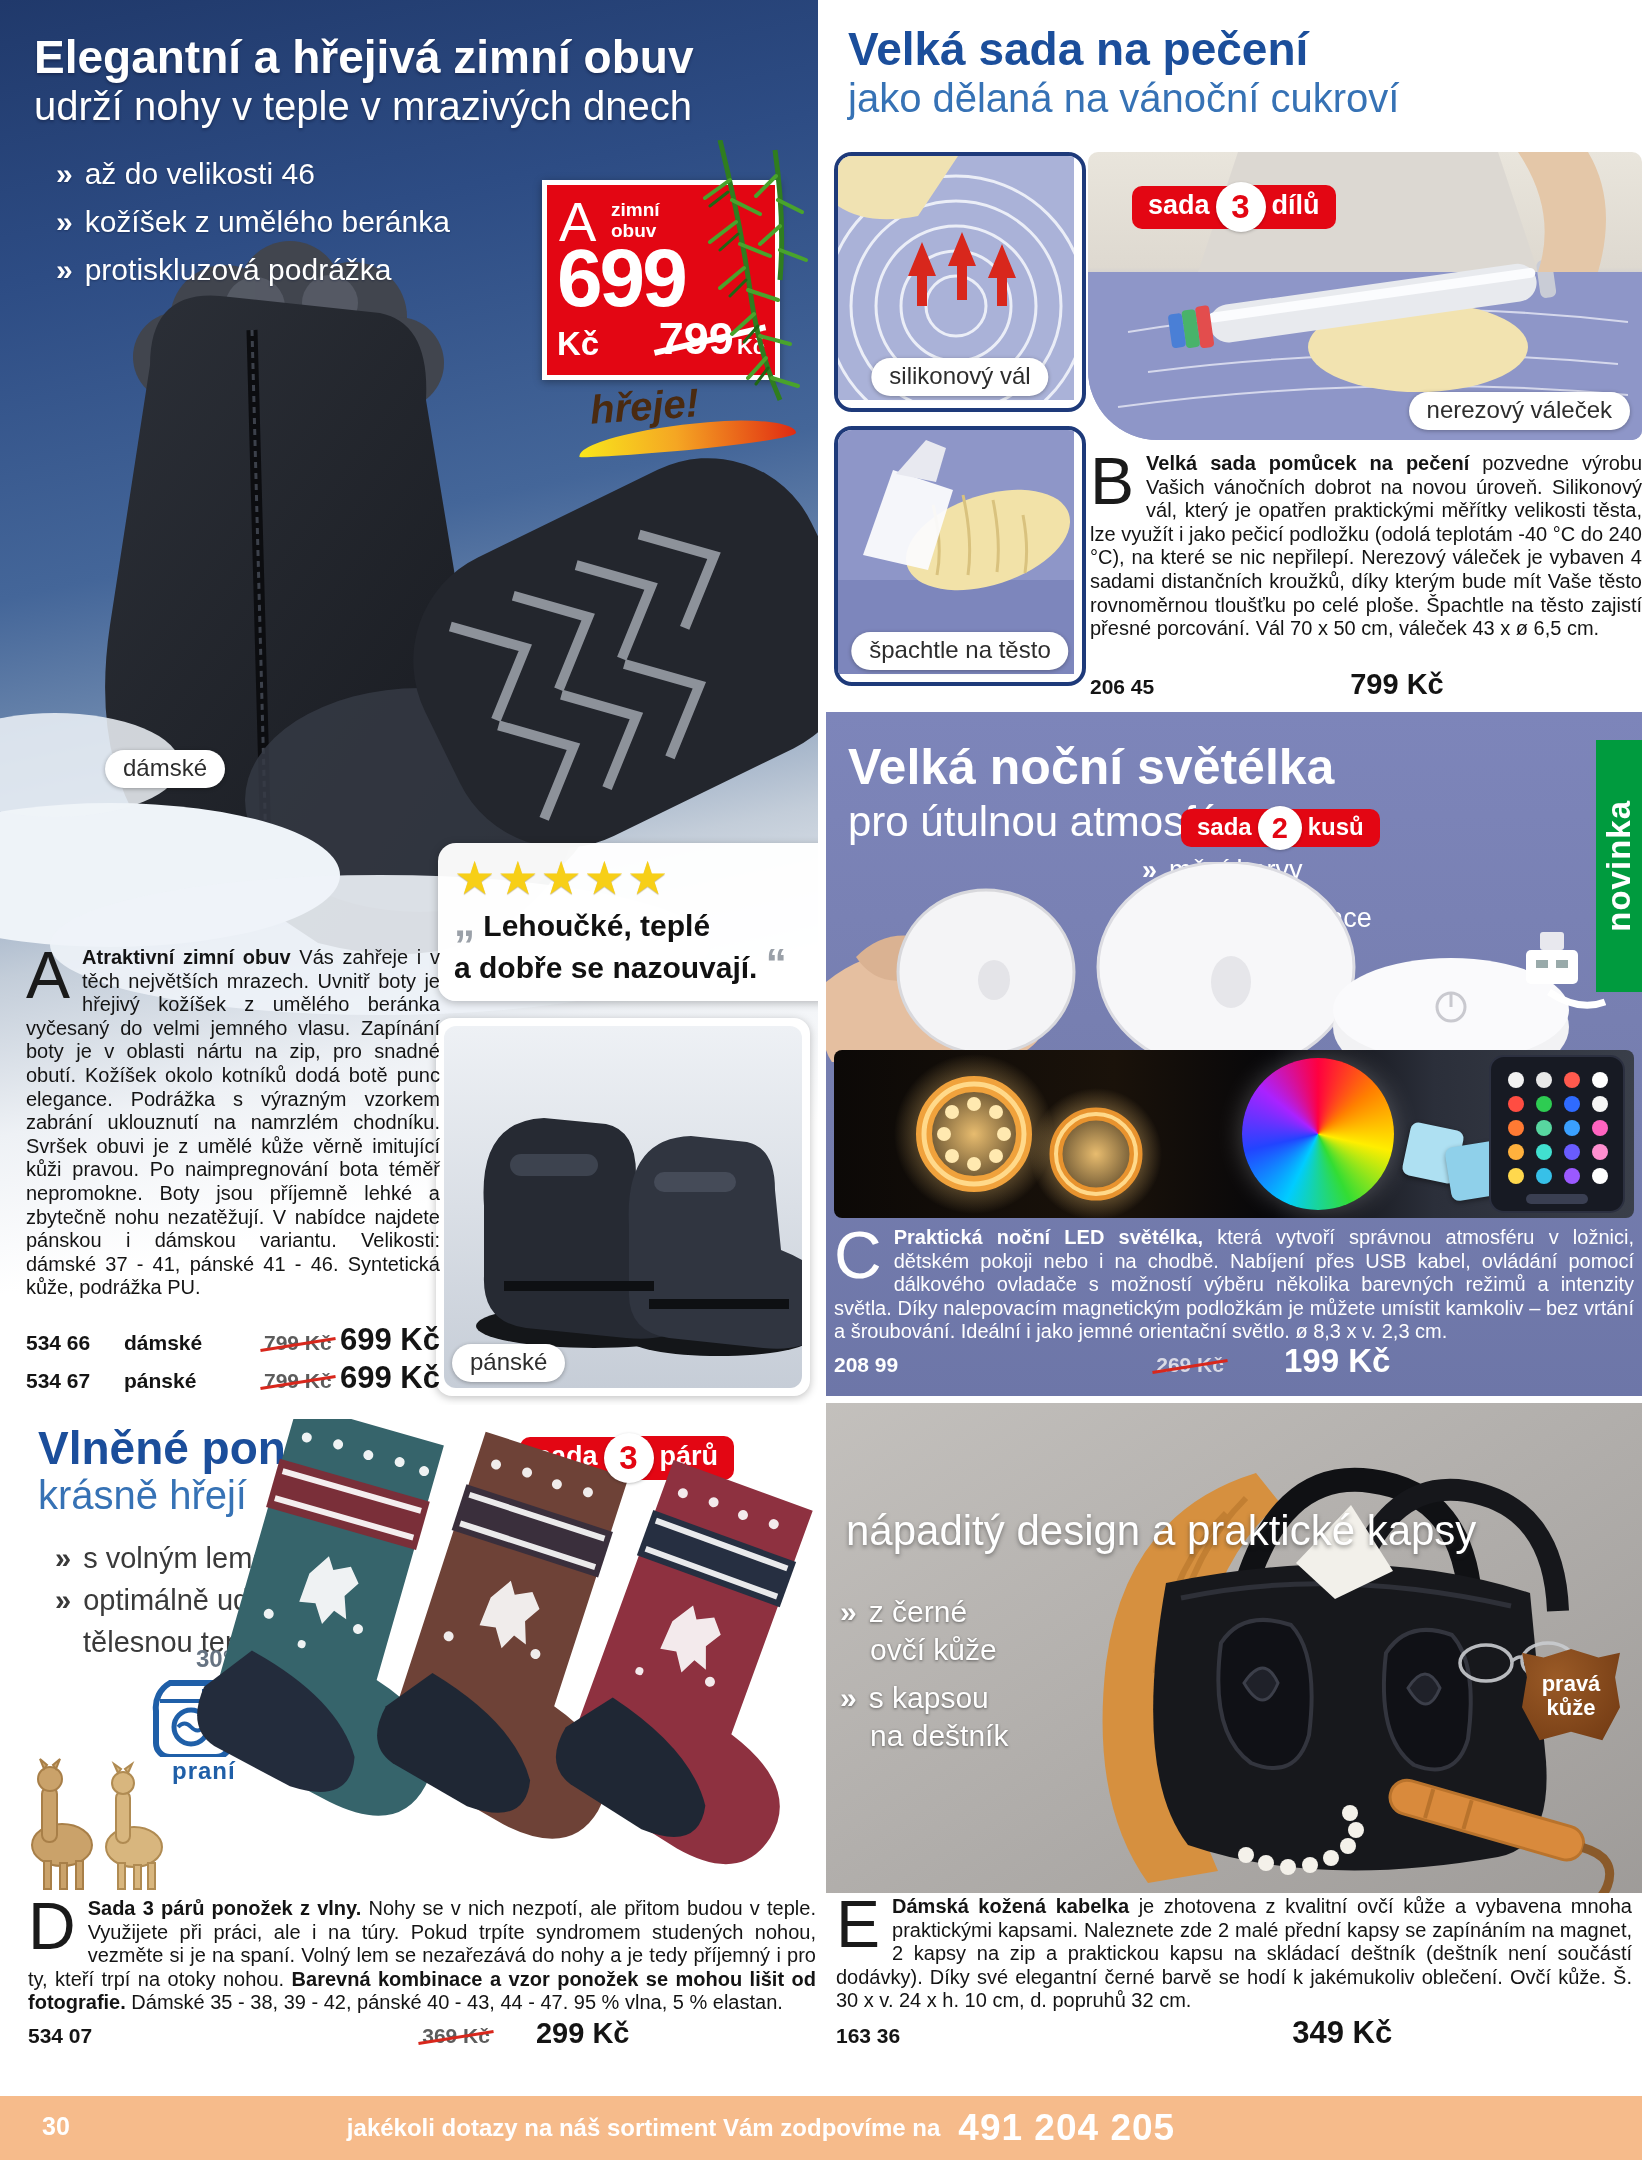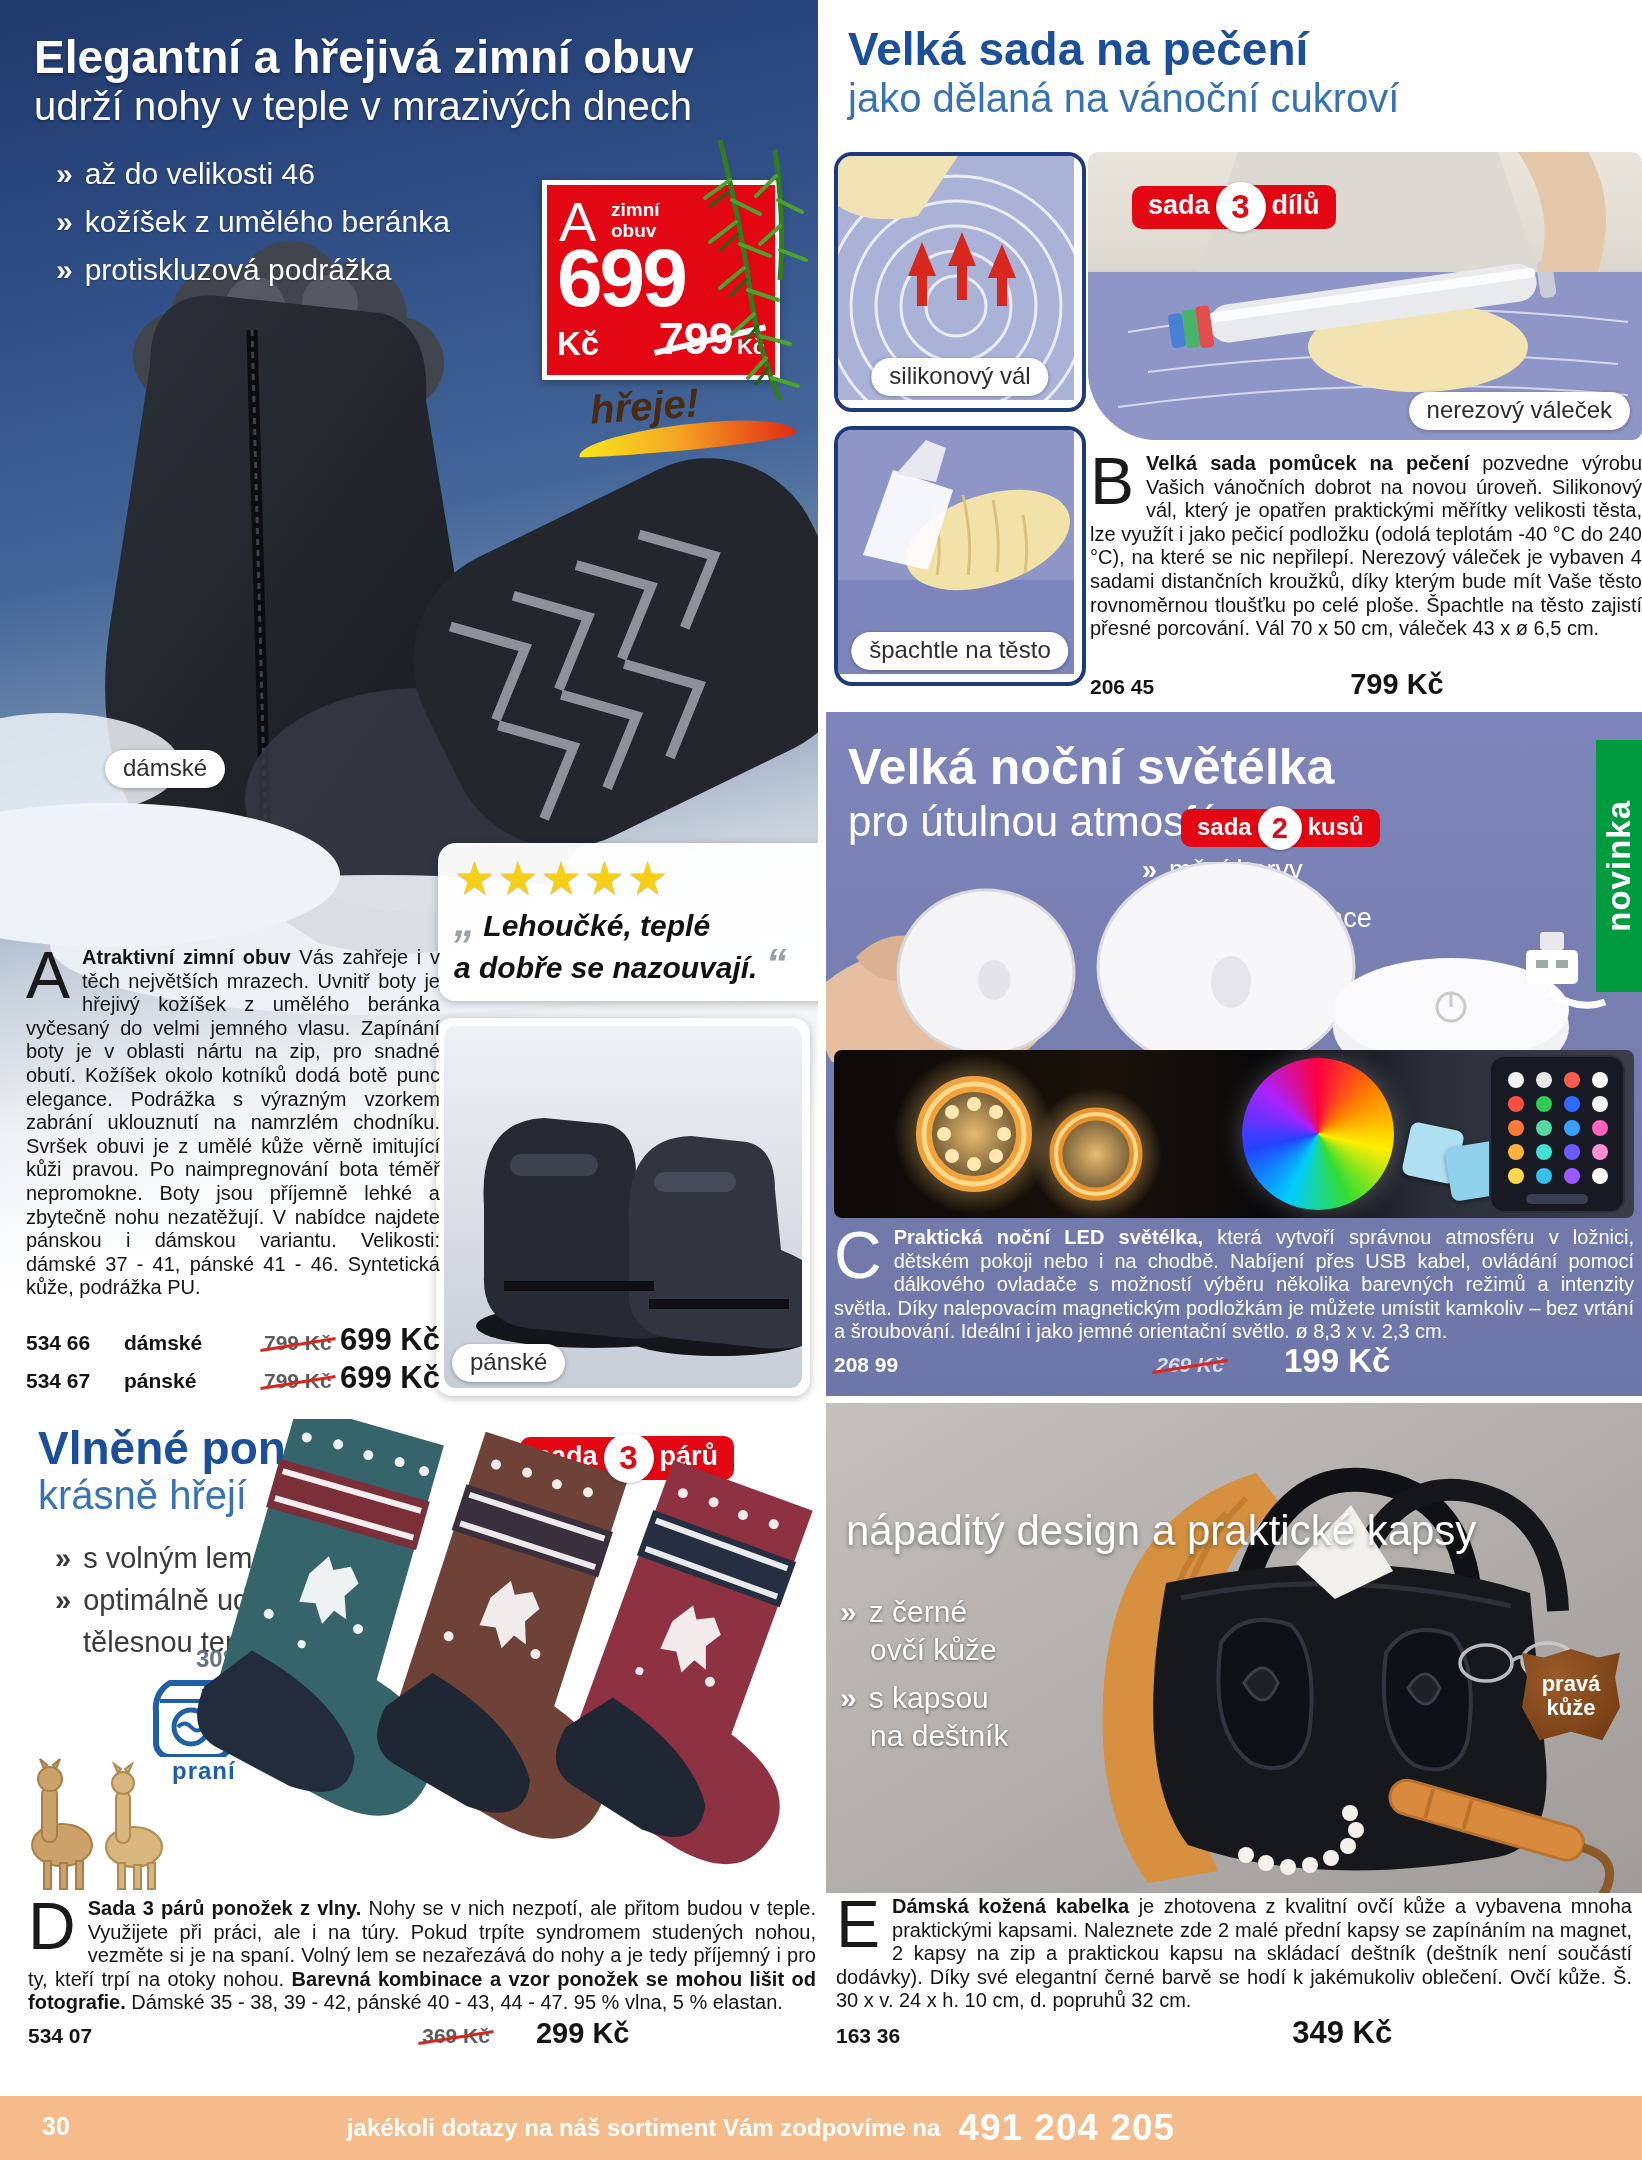--- a/index.html
+++ b/index.html
@@ -47,21 +47,21 @@
   .pb-old{position:absolute;right:10px;top:128px;display:flex;align-items:baseline;}
   .pb-old .n{font-size:45px;font-weight:bold;}
   .pb-old .c{font-size:22px;font-weight:bold;margin-left:3px;}
   .pb-old::after{content:'';position:absolute;left:-6px;right:-2px;top:46%;height:6px;background:#fff;transform:rotate(-13deg);}
   .hreje{left:590px;top:384px;font-size:40px;font-weight:bold;font-style:italic;color:#4a2a10;transform:rotate(-4deg);z-index:4;}
   .swoosh{left:578px;top:424px;width:218px;height:26px;z-index:3;transform:rotate(-5deg);
           background:linear-gradient(90deg,#f8e71c,#f5a623 45%,#e02b12);border-radius:60% 40% 55% 45%/90% 70% 30% 10%;}
   .reviewbox{left:438px;top:843px;width:368px;background:rgba(255,255,255,.96);border-radius:18px;
              padding:10px 16px 14px;box-shadow:0 2px 8px rgba(0,0,0,.25);z-index:5;}
   .stars{color:#f7cf17;font-size:46px;letter-spacing:2px;line-height:50px;text-shadow:0 1px 1px rgba(120,90,0,.4);}
-  .quote{font-size:30px;line-height:38px;font-weight:bold;font-style:italic;color:#111;}
+  .quote{font-size:30px;line-height:38px;font-weight:bold;color:#111;}
   .qmark{color:#9aa0a8;font-size:42px;font-weight:bold;}
   .panskebox{left:436px;top:1018px;width:374px;height:378px;background:#fff;border-radius:16px;
              box-shadow:0 2px 8px rgba(0,0,0,.25);z-index:5;}
   .panske-inner{position:absolute;left:8px;top:8px;right:8px;bottom:8px;border-radius:12px;
                 background:linear-gradient(180deg,#eef1f5,#c6cdd7);overflow:hidden;}
   .boots-text{left:26px;top:946px;width:414px;z-index:6;}
   .boots-rows{left:26px;top:1322px;width:414px;z-index:6;}
   .boots-rows .prow{height:38px;}
   .boots-rows .code{width:98px;}
   .boots-rows .variant{width:118px;}
@@ -93,21 +93,21 @@
   .lights-bullets{left:316px;top:140px;color:#fff;font-size:27px;line-height:36px;}
   .usb-label{left:712px;top:334px;color:#fff;font-weight:bold;font-size:19px;}
   .darkstrip{position:absolute;left:8px;top:338px;width:800px;height:168px;border-radius:8px;overflow:hidden;
              background:linear-gradient(90deg,#0c0907 0%,#1a120a 35%,#07070a 55%,#2b2f3a 75%,#3a3f4a 100%);}
   .wheel{position:absolute;left:408px;top:8px;width:152px;height:152px;border-radius:50%;
          background:conic-gradient(#ff0040,#ff8000,#ffee00,#33dd33,#00ccff,#2244ff,#aa22ff,#ff0040);
          box-shadow:0 0 26px rgba(255,255,255,.25);}
   .pad{position:absolute;width:54px;height:54px;background:#aee0f2;border-radius:8px;box-shadow:0 2px 5px rgba(0,0,0,.4);}
   .lights-text{left:8px;top:514px;width:800px;}
   .lights-prow{left:8px;top:630px;width:800px;color:#fff;gap:18px;}
-  .lights-prow .old{margin-left:240px;font-style:italic;}
+  .lights-prow .old{margin-left:240px;}
   .lights-prow .price-big{margin-left:42px;font-size:33px;color:#fff;}
 
   
   .sec-socks{left:0;top:1405px;width:818px;height:691px;background:#fff;}
   .socks-bullets{left:55px;top:132px;color:#3a3a3a;font-size:29px;line-height:42px;}
   .wash-temp{left:196px;top:240px;color:#667382;font-weight:bold;font-size:24px;}
   .wash-label{left:172px;top:352px;color:#1f5fa8;font-weight:bold;font-size:24px;letter-spacing:1px;}
   .socks-text{left:28px;top:492px;width:788px;}
   .socks-prow{left:28px;top:612px;width:788px;}
   .socks-prow .old{margin-left:330px;}

